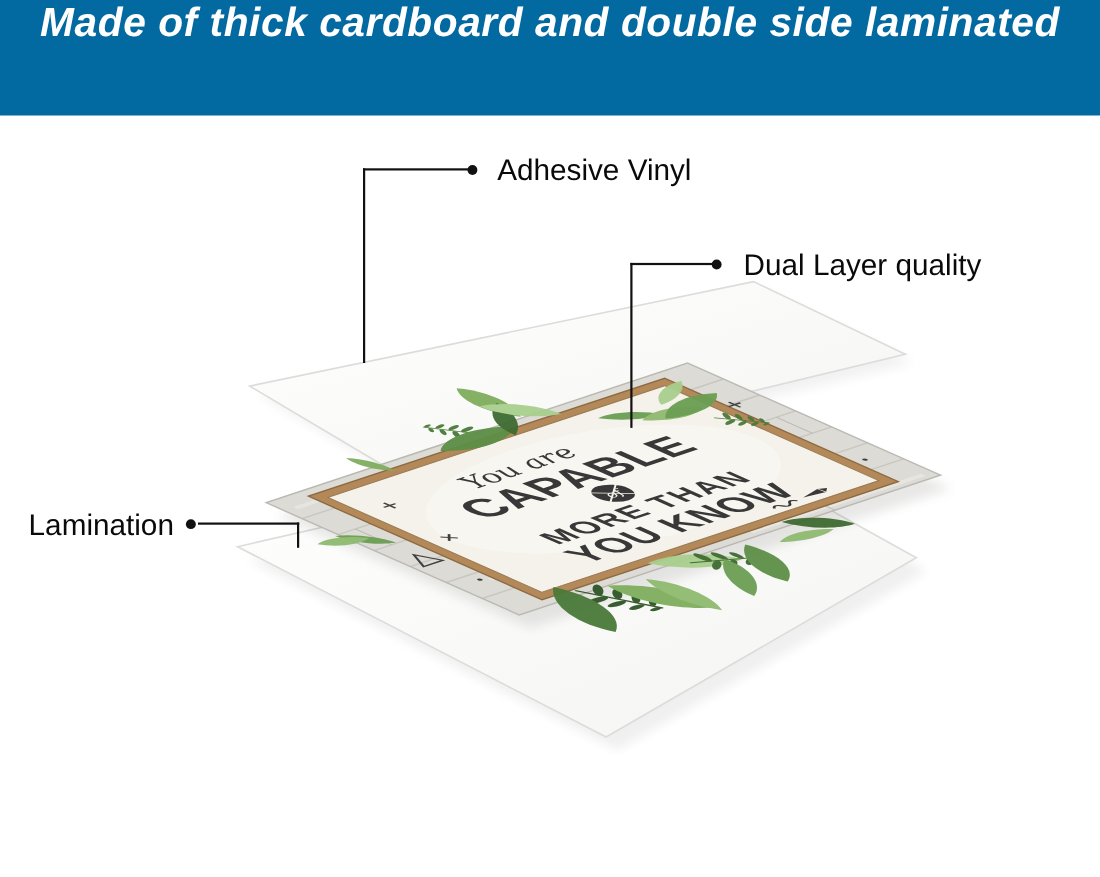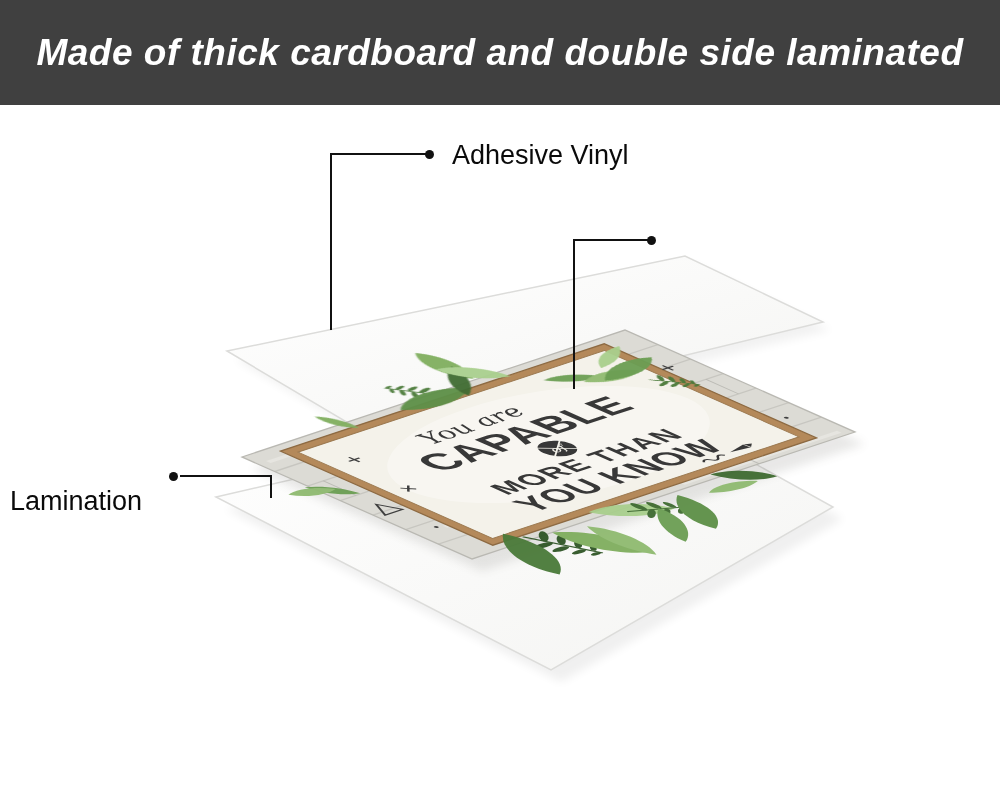--- a/index.html
+++ b/index.html
@@ -1,37 +1,37 @@
 <!DOCTYPE html>
 <html><head>
 <meta charset="utf-8">
 <style>
   html,body{margin:0;padding:0;background:#fff;}
   .page{position:relative;width:1000px;height:797px;background:#ffffff;overflow:hidden;
         font-family:"Liberation Sans",sans-serif;}
-  .banner{position:absolute;top:0;left:0;width:1000px;height:105px;background:#404040;
-          display:flex;align-items:center;justify-content:center;z-index:3;}
+  .banner{position:absolute;top:0;left:0;width:1000px;height:105px;background:#0369a1;
+          display:flex;align-items:flex-start;justify-content:center;z-index:3;}
   .banner-title{margin:0;color:#ffffff;font-style:italic;font-weight:bold;font-size:37px;
                 letter-spacing:0.5px;white-space:nowrap;}
   .scene{position:absolute;top:0;left:0;width:1000px;height:797px;z-index:1;}
   .callout-label{position:absolute;z-index:4;font-size:27px;color:#0a0a0a;white-space:nowrap;}
   .cline{position:absolute;z-index:4;background:#111111;}
   .cdot{position:absolute;z-index:4;width:9px;height:9px;border-radius:50%;background:#111111;}
   
   #lbl-adhesive{left:452px;top:140px;}
   #dot-a{left:425px;top:150px;}
   #line-a-h{left:330px;top:153px;width:97px;height:2px;}
   #line-a-v{left:330px;top:153px;width:2px;height:177px;}
   
   #lbl-dual{left:676px;top:226px;}
   #dot-d{left:647px;top:236px;}
   #line-d-h{left:573px;top:239px;width:76px;height:2px;}
   #line-d-v{left:573px;top:239px;width:2px;height:150px;}
   
-  #lbl-lam{left:10px;top:462px;margin-top:24px;}
+  #lbl-lam{left:26px;top:462px;}
   #dot-l{left:169px;top:472px;}
   #line-l-h{left:180px;top:475px;width:92px;height:2px;}
   #line-l-v{left:270px;top:475px;width:2px;height:23px;}
 </style>
 </head>
 <body>
 
 <div class="page">
 
   <header class="banner">
@@ -167,19 +167,20 @@
   </svg>
 
   <div class="cline" id="line-a-v"></div>
   <div class="cline" id="line-a-h"></div>
   <div class="cdot" id="dot-a"></div>
   <div class="callout-label" id="lbl-adhesive">Adhesive Vinyl</div>
 
   <div class="cline" id="line-d-v"></div>
   <div class="cline" id="line-d-h"></div>
   <div class="cdot" id="dot-d"></div>
+  <div class="callout-label" id="lbl-dual">Dual Layer quality</div>
 
   <div class="cline" id="line-l-v"></div>
   <div class="cline" id="line-l-h"></div>
   <div class="cdot" id="dot-l"></div>
   <div class="callout-label" id="lbl-lam">Lamination</div>
 
 </div>
 
 </body></html>

